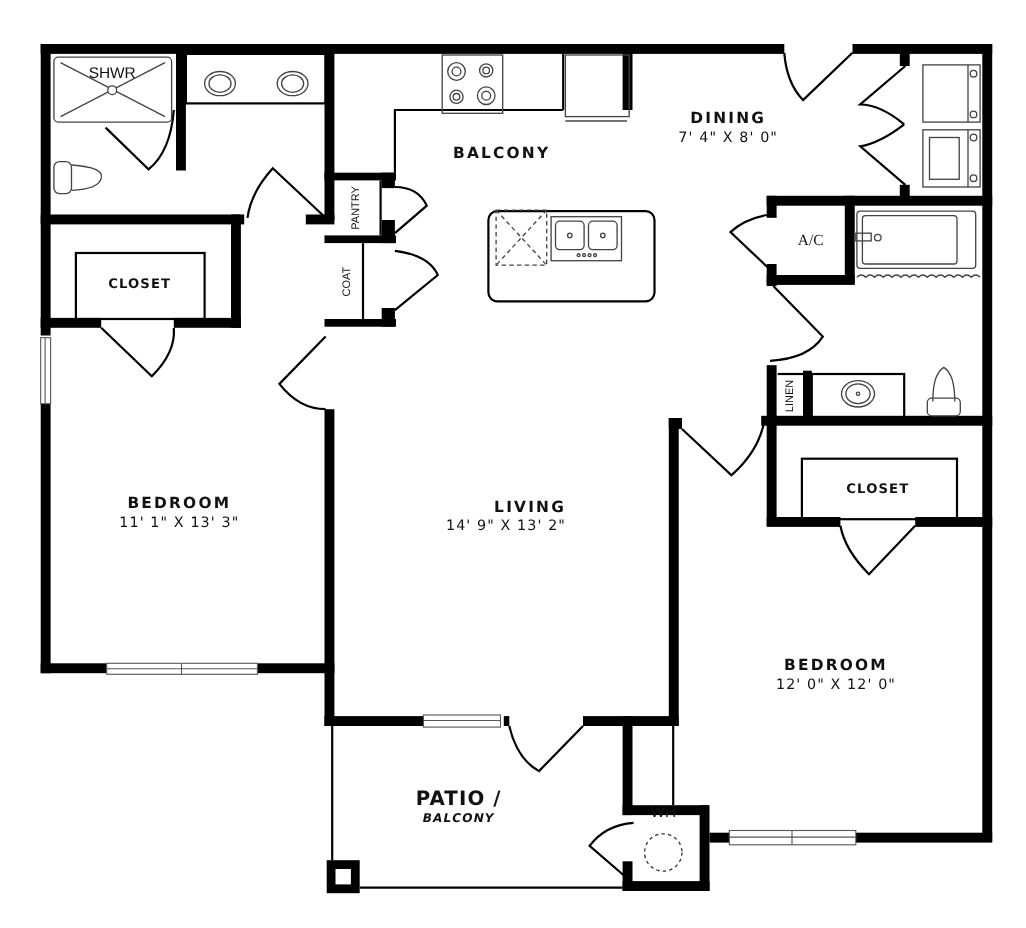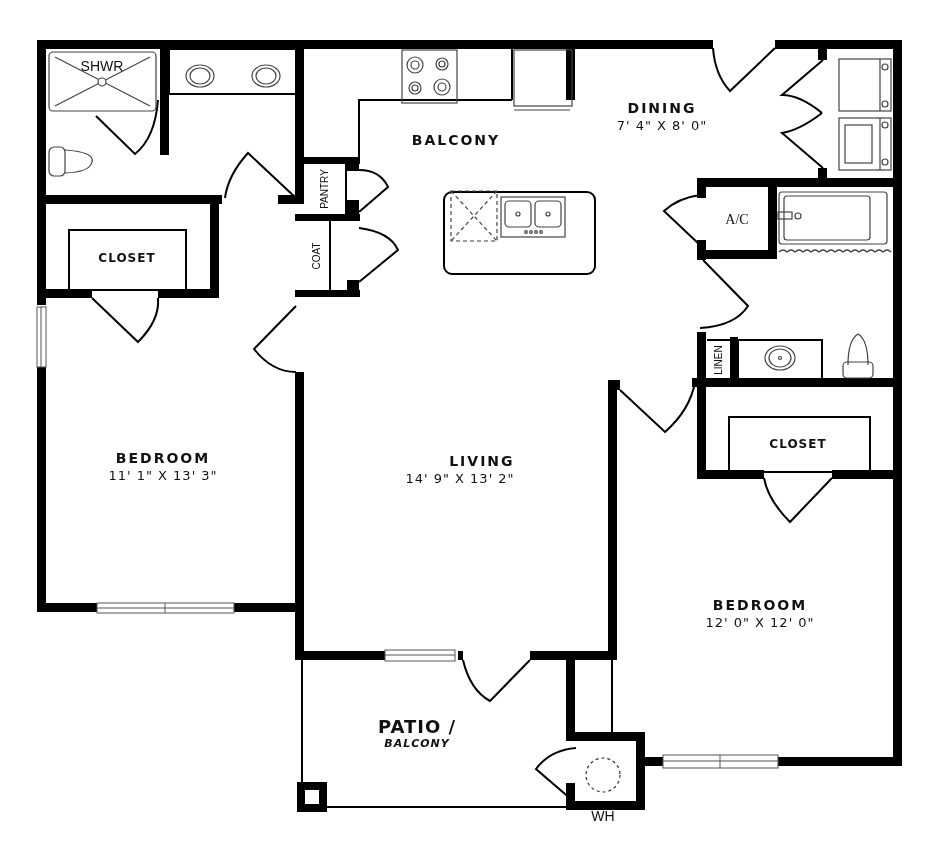--- a/index.html
+++ b/index.html
@@ -278,17 +278,17 @@
 </div>
 
 <div class="label" style="left:417px; top:716px;">
   <div class="small-name" style="font-size:18px;">PATIO /</div>
   <div class="small-name" style="font-size:11px;font-style:italic;">BALCONY</div>
 </div>
 
 <div class="label small-name" style="left:127px; top:251px;">CLOSET</div>
 <div class="label small-name" style="left:798px; top:437px;">CLOSET</div>
 <div class="label tiny" style="left:737px; top:212px;font-family:Liberation Serif, serif;">A/C</div>
-<div class="label tiny" style="left:603px; top:808px;">WH</div>
+<div class="label tiny" style="left:603px; top:730px;">WH</div>
 
 <div class="vert" style="left:324px; top:189px;">PANTRY</div>
 <div class="vert" style="left:316px; top:256px;">COAT</div>
 <div class="vert" style="left:718px; top:360px;">LINEN</div>
 
 </body></html>

